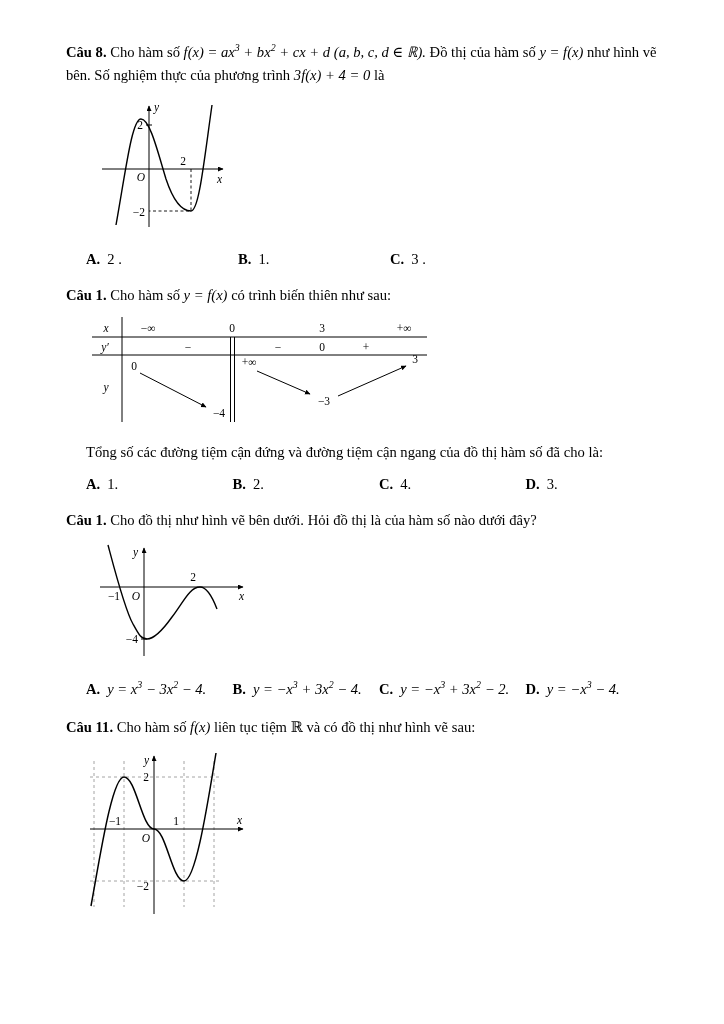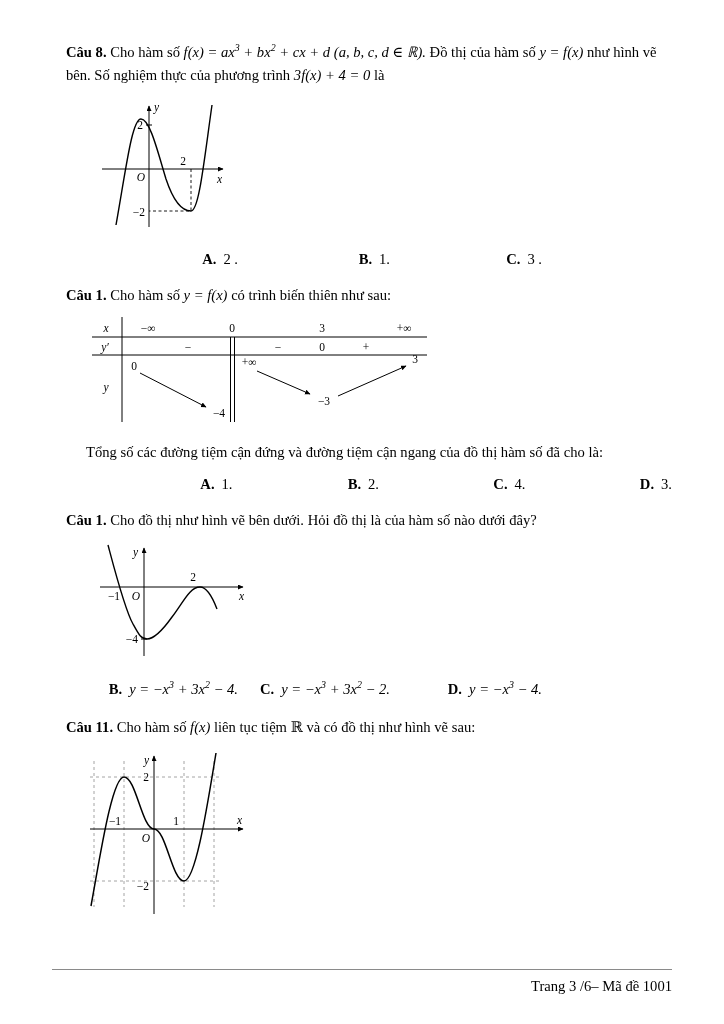--- a/index.html
+++ b/index.html
@@ -6,21 +6,21 @@
   body{background:#dcdcdc;font-family:"Liberation Serif","DejaVu Serif",serif;}
   .page{width:724px;height:1024px;margin:0 auto;background:#ffffff;position:relative;
         padding:28px 52px 40px 66px;box-sizing:border-box;color:#000;
         font-size:14.6px;line-height:1.58;overflow:hidden;}
   .qpara{margin:13px 0 0 0;}
   .qlabel{font-weight:bold;}
   .math{font-style:italic;white-space:nowrap;}
   .rset{font-style:normal;font-family:"DejaVu Serif",serif;}
   sup{font-size:0.68em;line-height:0;}
   .answers{display:flex;margin:9px 0 0 20px;}
-  .answer{width:152px;text-align:right;}
+  .answer{width:152px;}
   .answer .key{font-weight:bold;margin-right:7px;}
   .subq{margin:11px 0 8px 20px;}
   .fig{margin:10px 0 2px 26px;}
   .fig.tighter{margin-left:20px;}
   svg text{font-family:"Liberation Serif","DejaVu Serif",serif;font-size:11.5px;fill:#000;}
   svg text.it{font-style:italic;}
   .footer{position:absolute;left:52px;right:52px;bottom:26px;border-top:1px solid #8a8a8a;
           padding-top:5px;text-align:right;font-size:14.6px;}
 </style>
 </head>
@@ -139,20 +139,21 @@
       <text x="22" y="58" text-anchor="middle">−1</text>
       <text x="44" y="58" text-anchor="middle" class="it">O</text>
       <text x="101" y="39" text-anchor="middle">2</text>
       <text x="46" y="101" text-anchor="end">−4</text>
       <text x="46" y="14" text-anchor="end" class="it">y</text>
       <text x="147" y="58" class="it">x</text>
     </svg>
   </figure>
 
   <div class="answers">
+    <div class="answer"><span class="key">A.</span><span class="math">y = x<sup>3</sup> − 3x<sup>2</sup> − 4.</span></div>
     <div class="answer"><span class="key">B.</span><span class="math">y = −x<sup>3</sup> + 3x<sup>2</sup> − 4.</span></div>
     <div class="answer"><span class="key">C.</span><span class="math">y = −x<sup>3</sup> + 3x<sup>2</sup> − 2.</span></div>
     <div class="answer"><span class="key">D.</span><span class="math">y = −x<sup>3</sup> − 4.</span></div>
   </div>
 
   <p class="qpara">
     <span class="qlabel">Câu 11.</span>
     <span>Cho hàm số</span>
     <span class="math">f(x)</span>
     <span>liên tục tiệm</span>
@@ -174,17 +175,14 @@
       <text x="63" y="32" text-anchor="end">2</text>
       <text x="63" y="141" text-anchor="end">−2</text>
       <text x="29" y="76" text-anchor="middle">−1</text>
       <text x="90" y="76" text-anchor="middle">1</text>
       <text x="60" y="93" text-anchor="middle" class="it">O</text>
       <text x="151" y="75" class="it">x</text>
       <text x="63" y="15" text-anchor="end" class="it">y</text>
     </svg>
   </figure>
 
-  <div class="footer">
-    <span>Trang 3 /6– Mã đề 1001</span>
-  </div>
 
 </div>
 
 </body></html>

